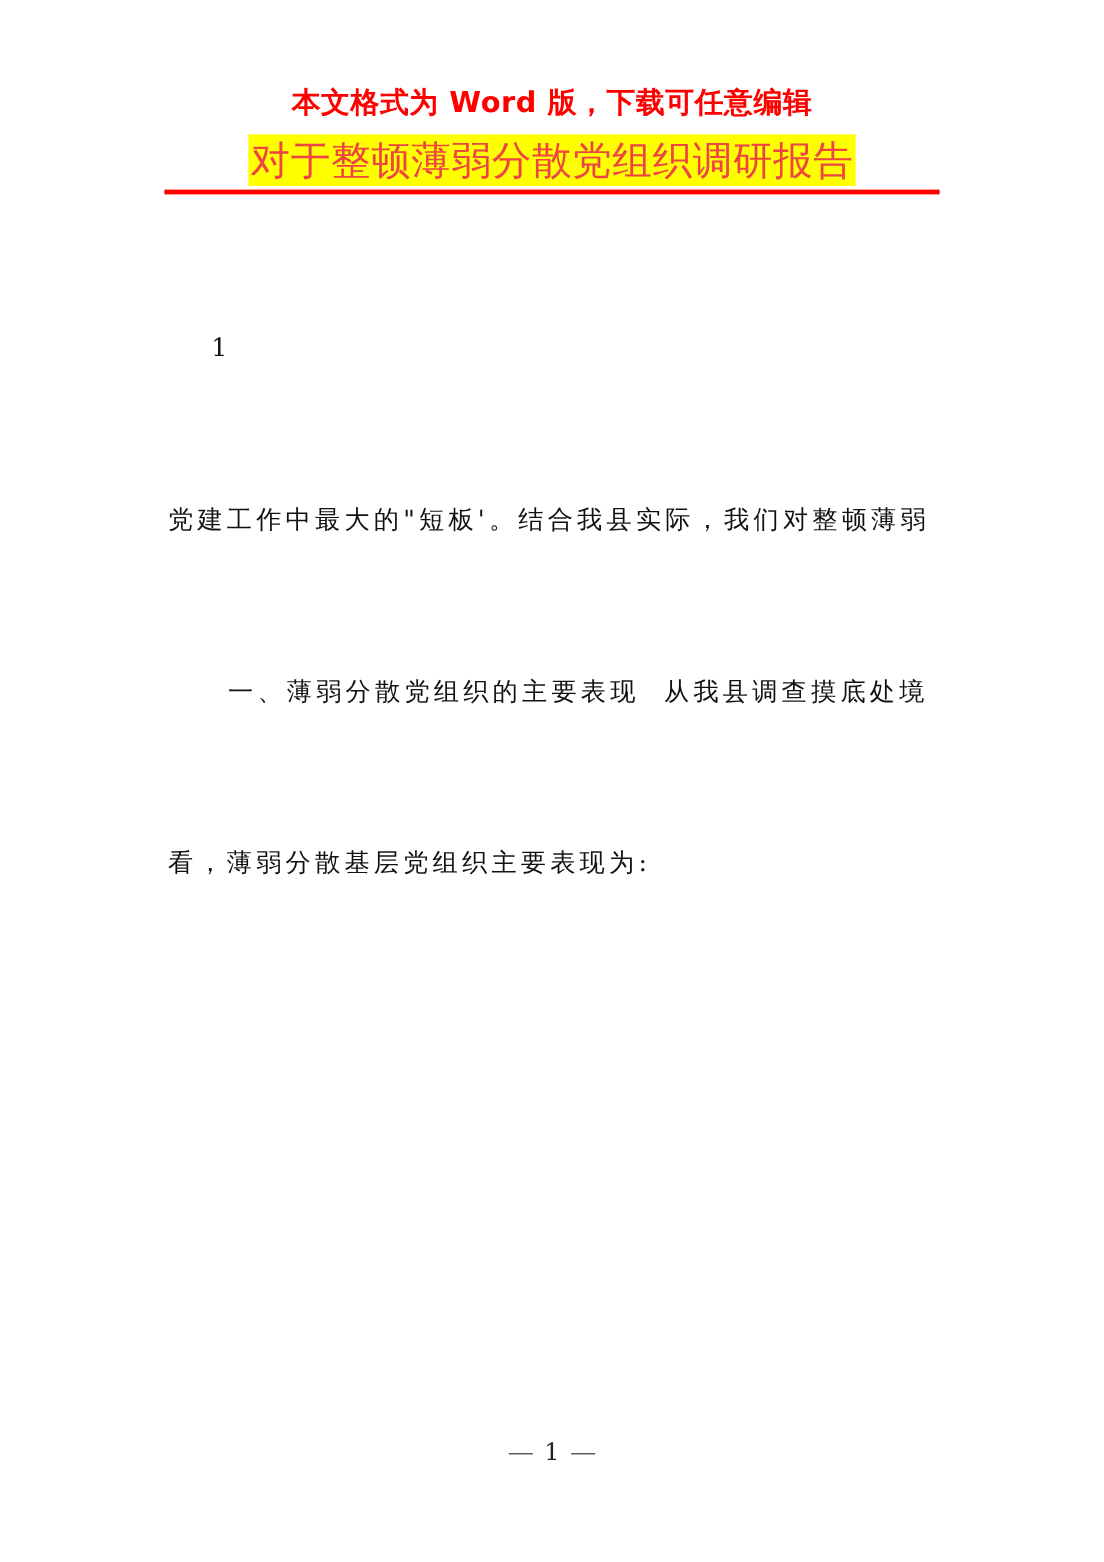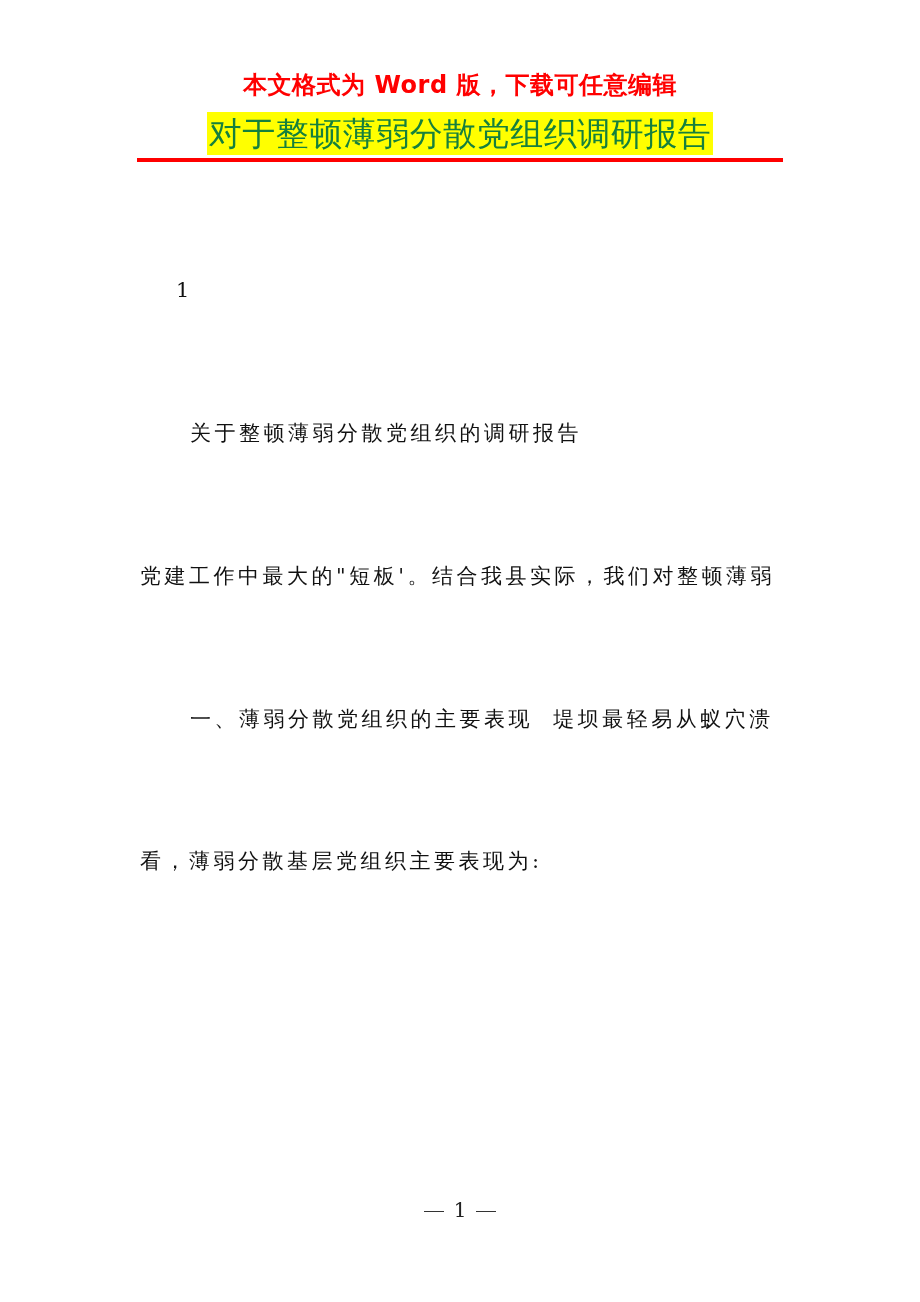--- a/index.html
+++ b/index.html
@@ -81,30 +81,29 @@
     }
   </style>
 </head>
 <body>
 
 <div class="page">
 
   <div class="notice" style="color:#FF0000;">本文格式为 Word 版，下载可任意编辑</div>
 
   <div class="title-wrap">
-    <span class="title" style="color:#15803d; background:#FFFF00;">对于整顿薄弱分散党组织调研报告</span>
+    <span class="title" style="color:#ef4444; background:#FFFF00;">对于整顿薄弱分散党组织调研报告</span>
   </div>
 
   <div class="rule" style="background:#FF0000;"></div>
 
   <div class="body-text">
     <span class="line page-num-top">1</span>
-    <span class="line indent">关于整顿薄弱分散党组织的调研报告</span>
     <span class="line">党建工作中最大的"短板'。结合我县实际，我们对整顿薄弱</span>
-    <span class="line indent">一、薄弱分散党组织的主要表现  堤坝最轻易从蚁穴溃</span>
+    <span class="line indent">一、薄弱分散党组织的主要表现  从我县调查摸底处境</span>
     <span class="line">看，薄弱分散基层党组织主要表现为:</span>
     
     
     
     
     
     
     
     
     

